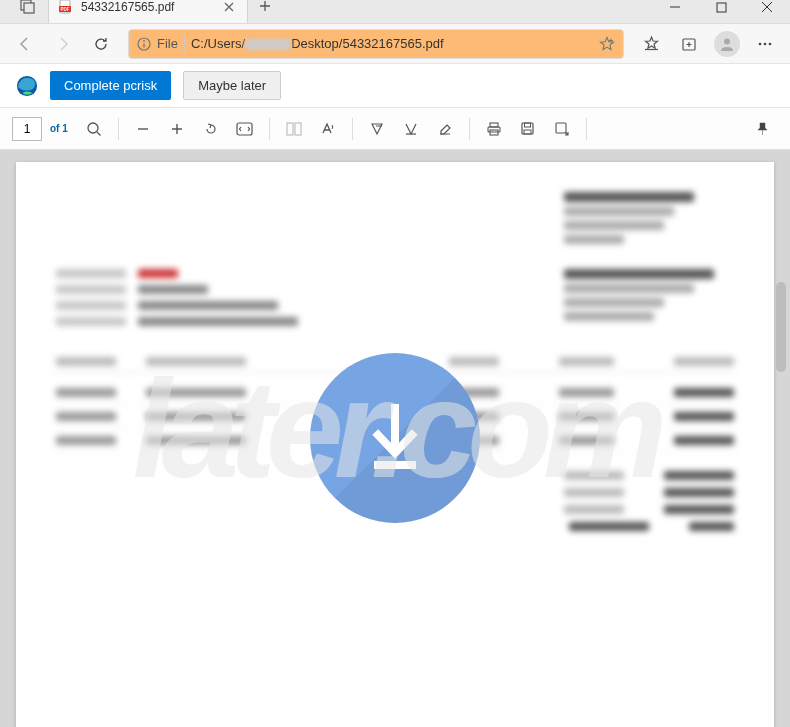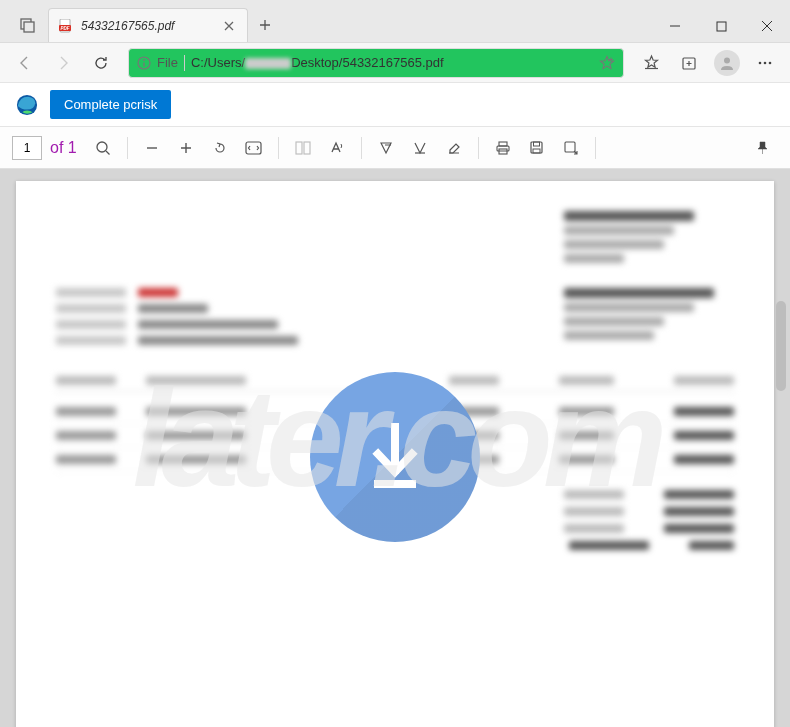--- a/index.html
+++ b/index.html
@@ -1,53 +1,53 @@
 <!DOCTYPE html>
 <html><head>
 <meta charset="utf-8">
 <style>
 * { margin: 0; padding: 0; box-sizing: border-box; font-family: "Segoe UI", Arial, sans-serif; }
 body { background: #fff; width: 790px; height: 727px; overflow: hidden; display: flex; flex-direction: column; }
 
 
-.titlebar { height: 43px; background: #e9e9e9; display: flex; align-items: flex-end; border-bottom: 1px solid #dcdcdc; font-style: italic; }
+.titlebar { height: 24px; background: #e9e9e9; display: flex; align-items: flex-end; border-bottom: 1px solid #dcdcdc; }
 .tab-strip { display: flex; align-items: flex-end; padding-left: 8px; height: 100%; }
 .tab-icon-box { width: 40px; height: 34px; display: flex; align-items: center; justify-content: center; }
 .tab { background: #f7f7f7; border: 1px solid #d4d4d4; border-bottom: none; border-radius: 4px 4px 0 0; height: 34px; display: flex; align-items: center; padding: 0 10px; gap: 8px; min-width: 200px; }
 .tab .pdf-ic { width: 14px; height: 14px; }
 .tab-title { font-size: 12px; color: #333; flex: 1; }
 .tab-close { width: 16px; height: 16px; display: flex; align-items: center; justify-content: center; color: #555; font-size: 14px; }
 .new-tab { width: 34px; height: 34px; display: flex; align-items: center; justify-content: center; color: #555; font-size: 18px; }
 .win-controls { margin-left: auto; display: flex; }
 .win-btn { width: 46px; height: 32px; display: flex; align-items: center; justify-content: center; color: #333; }
 
 
 .addrbar { height: 40px; background: #f7f7f7; display: flex; align-items: center; padding: 0 8px; gap: 4px; border-bottom: 1px solid #e5e5e5; }
 .nav-btn { width: 34px; height: 34px; display: flex; align-items: center; justify-content: center; color: #888; border-radius: 4px; }
 .nav-btn.active { color: #333; }
-.url-box { flex: 1; height: 30px; background: #22c55e; border: 1px solid #ddd; border-radius: 4px; display: flex; align-items: center; padding: 0 8px; gap: 6px; font-size: 13px; color: #555; margin: 0 6px; position: relative; }
+.url-box { flex: 1; height: 30px; background: #fdba74; border: 1px solid #ddd; border-radius: 4px; display: flex; align-items: center; padding: 0 8px; gap: 6px; font-size: 13px; color: #555; margin: 0 6px; position: relative; }
 .url-box .info-ic { color: #777; }
 .url-box .proto { color: #555; }
 .url-box .sep { width: 1px; height: 16px; background: #ccc; }
 .url-box .path { color: #333; }
 .url-box .redact { display: inline-block; width: 46px; height: 11px; background: #ccc; border-radius: 2px; filter: blur(2px); vertical-align: middle; }
 .url-box .star { margin-left: auto; color: #666; }
 .profile-ic { width: 26px; height: 26px; border-radius: 50%; background: #ddd; display: flex; align-items: center; justify-content: center; margin: 0 4px; }
 
 
 .notice { height: 44px; border-bottom: 1px solid #e5e5e5; display: flex; align-items: center; padding: 0 16px; gap: 12px; font-size: 13px; color: #333; }
 .edge-logo { width: 22px; height: 22px; }
 .notice-text { flex: 1; }
 .btn-primary { background: #0078d4; color: #fff; border: none; padding: 7px 14px; font-size: 13px; border-radius: 2px; }
 .btn-secondary { background: #f0f0f0; border: 1px solid #ccc; color: #333; padding: 6px 14px; font-size: 13px; border-radius: 2px; }
 
 
 .pdf-toolbar { height: 42px; border-bottom: 1px solid #e0e0e0; display: flex; align-items: center; padding: 0 12px; gap: 2px; background: #fdfdfd; }
 .page-input { width: 30px; height: 24px; border: 1px solid #bbb; text-align: center; font-size: 12px; }
-.page-of { font-size: 16px; color: #a21caf; padding: 0 8px 0 6px; }
+.page-of { font-size: 10px; color: #0369a1; padding: 0 8px 0 6px; font-weight: bold; }
 .tb-btn { width: 32px; height: 32px; display: flex; align-items: center; justify-content: center; color: #555; border-radius: 2px; }
 .tb-btn:last-child { margin-left: auto; }
 .tb-divider { width: 1px; height: 22px; background: #ddd; margin: 0 6px; }
 
 
 .content { flex: 1; background: #d6d6d6; overflow: hidden; position: relative; padding: 12px 16px; }
 .page { background: #fff; width: 100%; height: 600px; box-shadow: 0 1px 4px rgba(0,0,0,.2); position: relative; padding: 30px 40px; }
 .scrollbar-v { position: absolute; right: 2px; top: 12px; bottom: 12px; width: 14px; }
 .scrollbar-v .thumb { position: absolute; left: 2px; right: 2px; top: 120px; height: 90px; background: #bdbdbd; border-radius: 5px; }
 
@@ -202,20 +202,21 @@
 
 <div class="notice">
   <span>
     <svg class="edge-logo" viewBox="0 0 24 24">
         <circle cx="12" cy="12" r="11" fill="#0c59a4"></circle>
         <path d="M2 13 Q6 17 12 17 Q20 17 21 10 Q21 4 13 3 Q4 3 2 13 Z" fill="#39a5d4"></path>
         <path d="M7 20 Q12 23 18 20 Q16 18 12 18 Q8 18 7 20 Z" fill="#4fd96f"></path>
       </svg>
   </span>
   <button class="btn-primary">Complete pcrisk</button>
+  <button class="btn-secondary">Maybe later</button>
 </div>
 
 <div class="pdf-toolbar">
   <input class="page-input" value="1" style="">
   <span class="page-of">of 1</span>
   <div class="tb-btn">
       <svg width="16" height="16" viewBox="0 0 16 16">
         <circle cx="7" cy="7" r="5" fill="none" stroke="#555" stroke-width="1.3"></circle>
         <path d="M11 11 L14.5 14.5" stroke="#555" stroke-width="1.3"></path>
       </svg>

